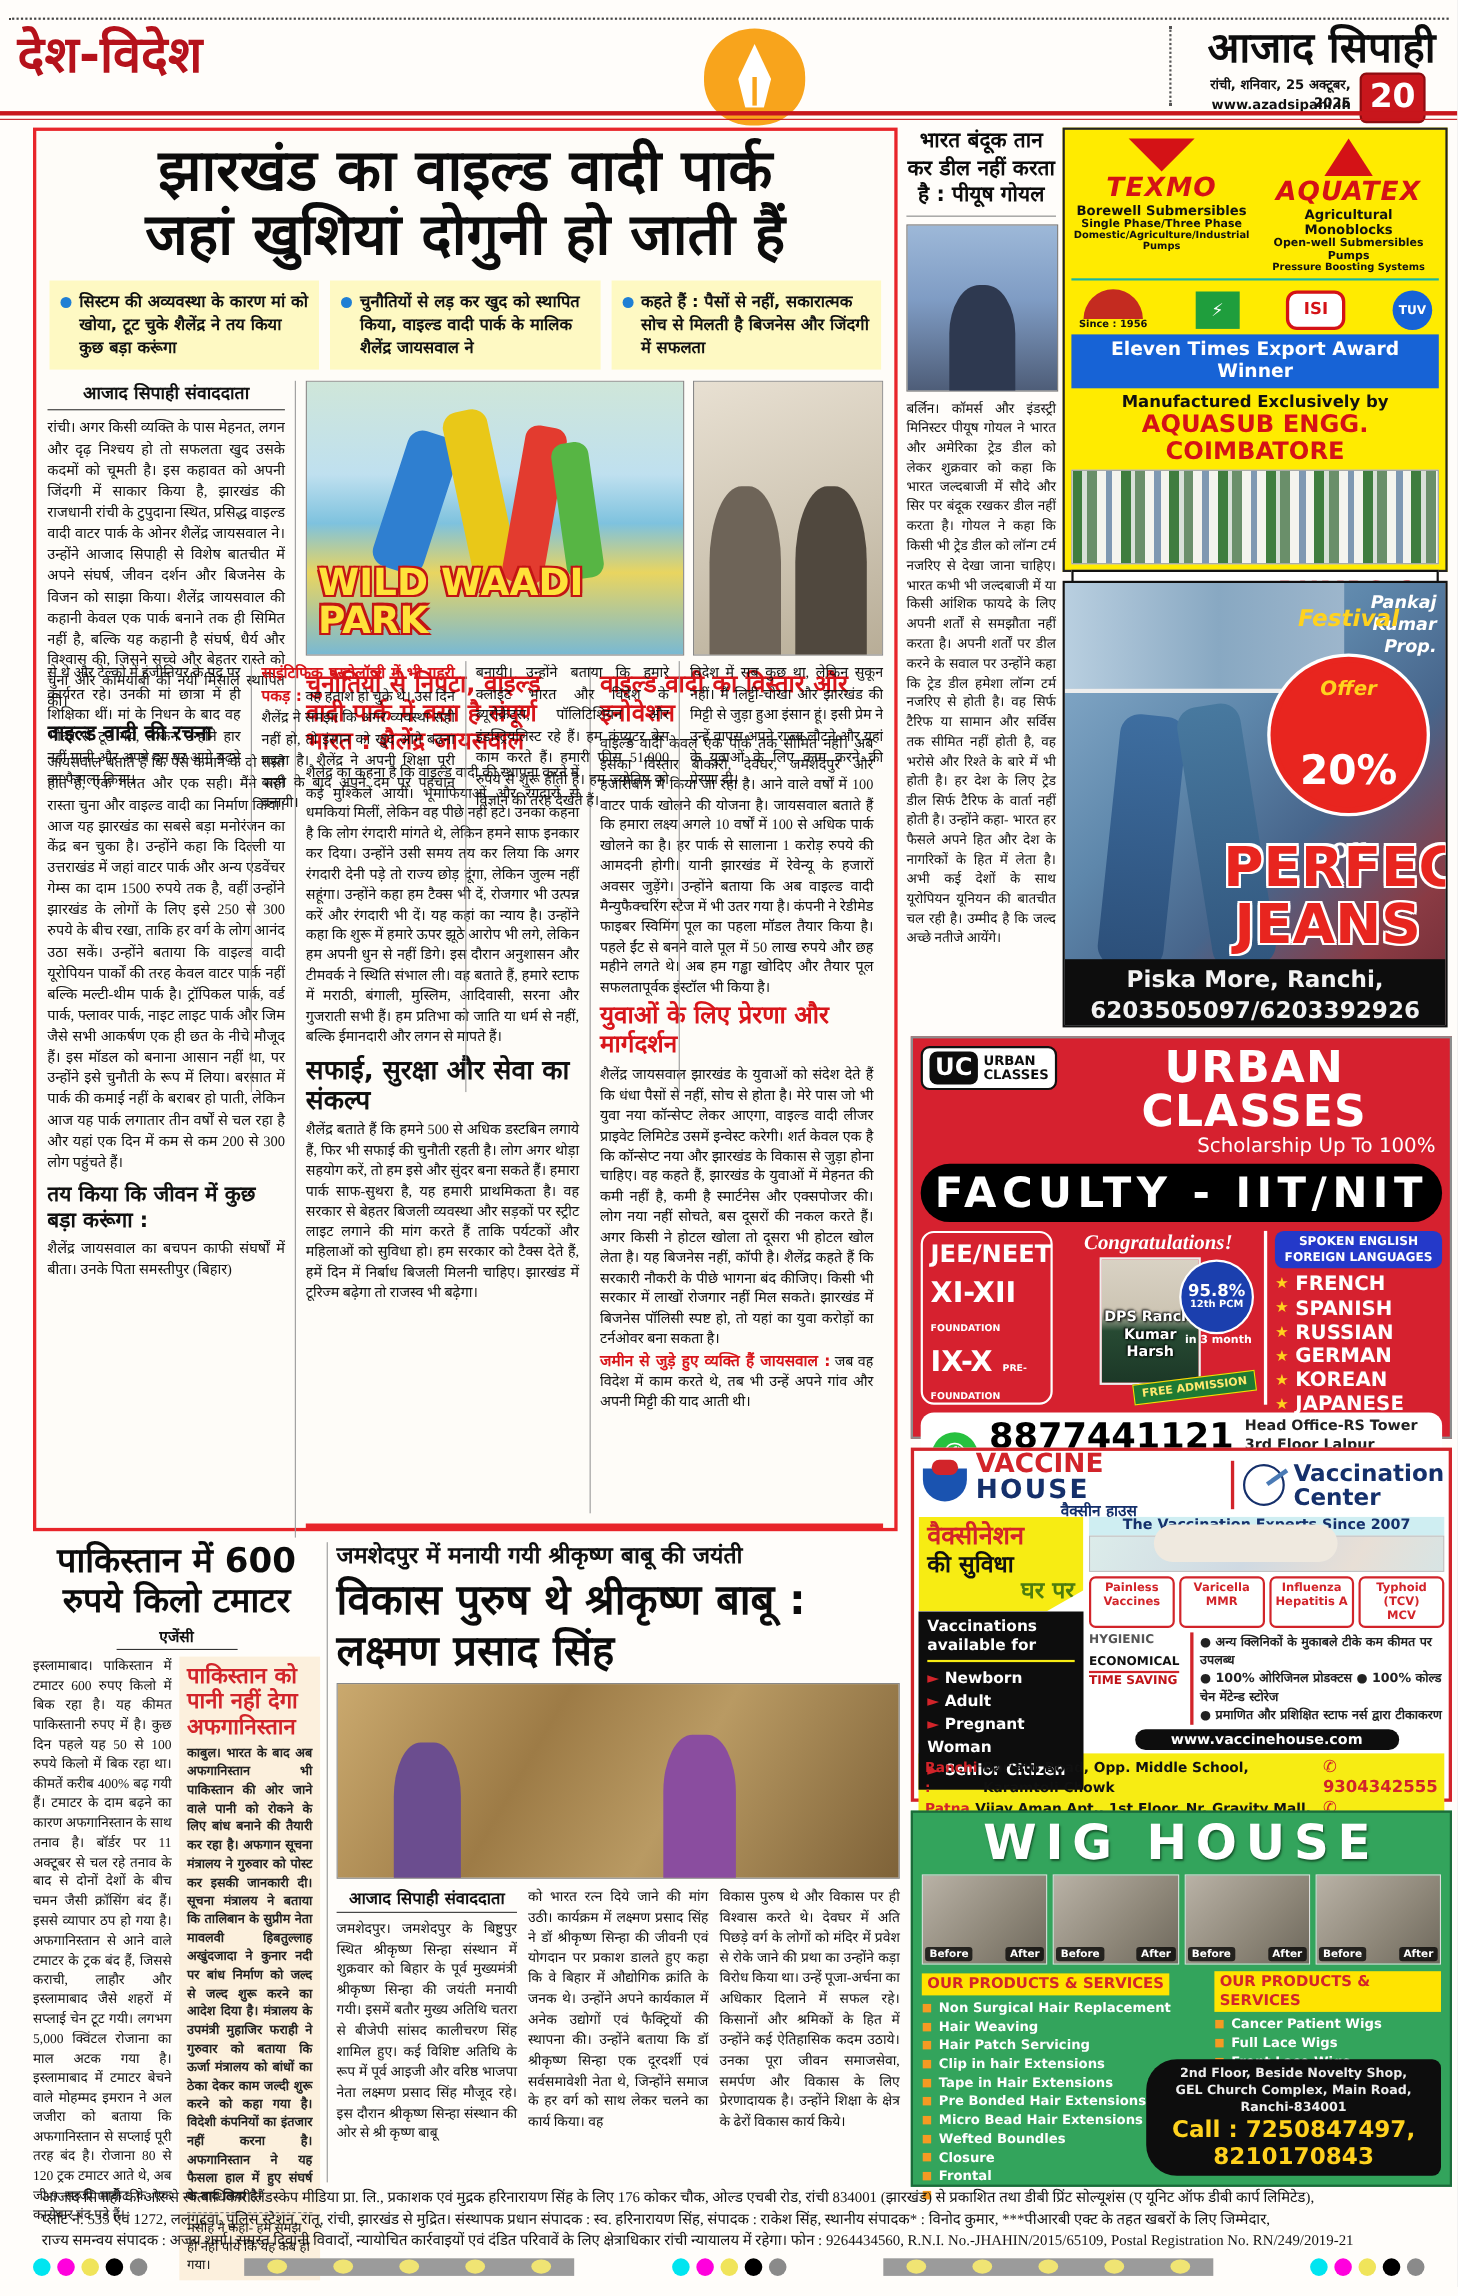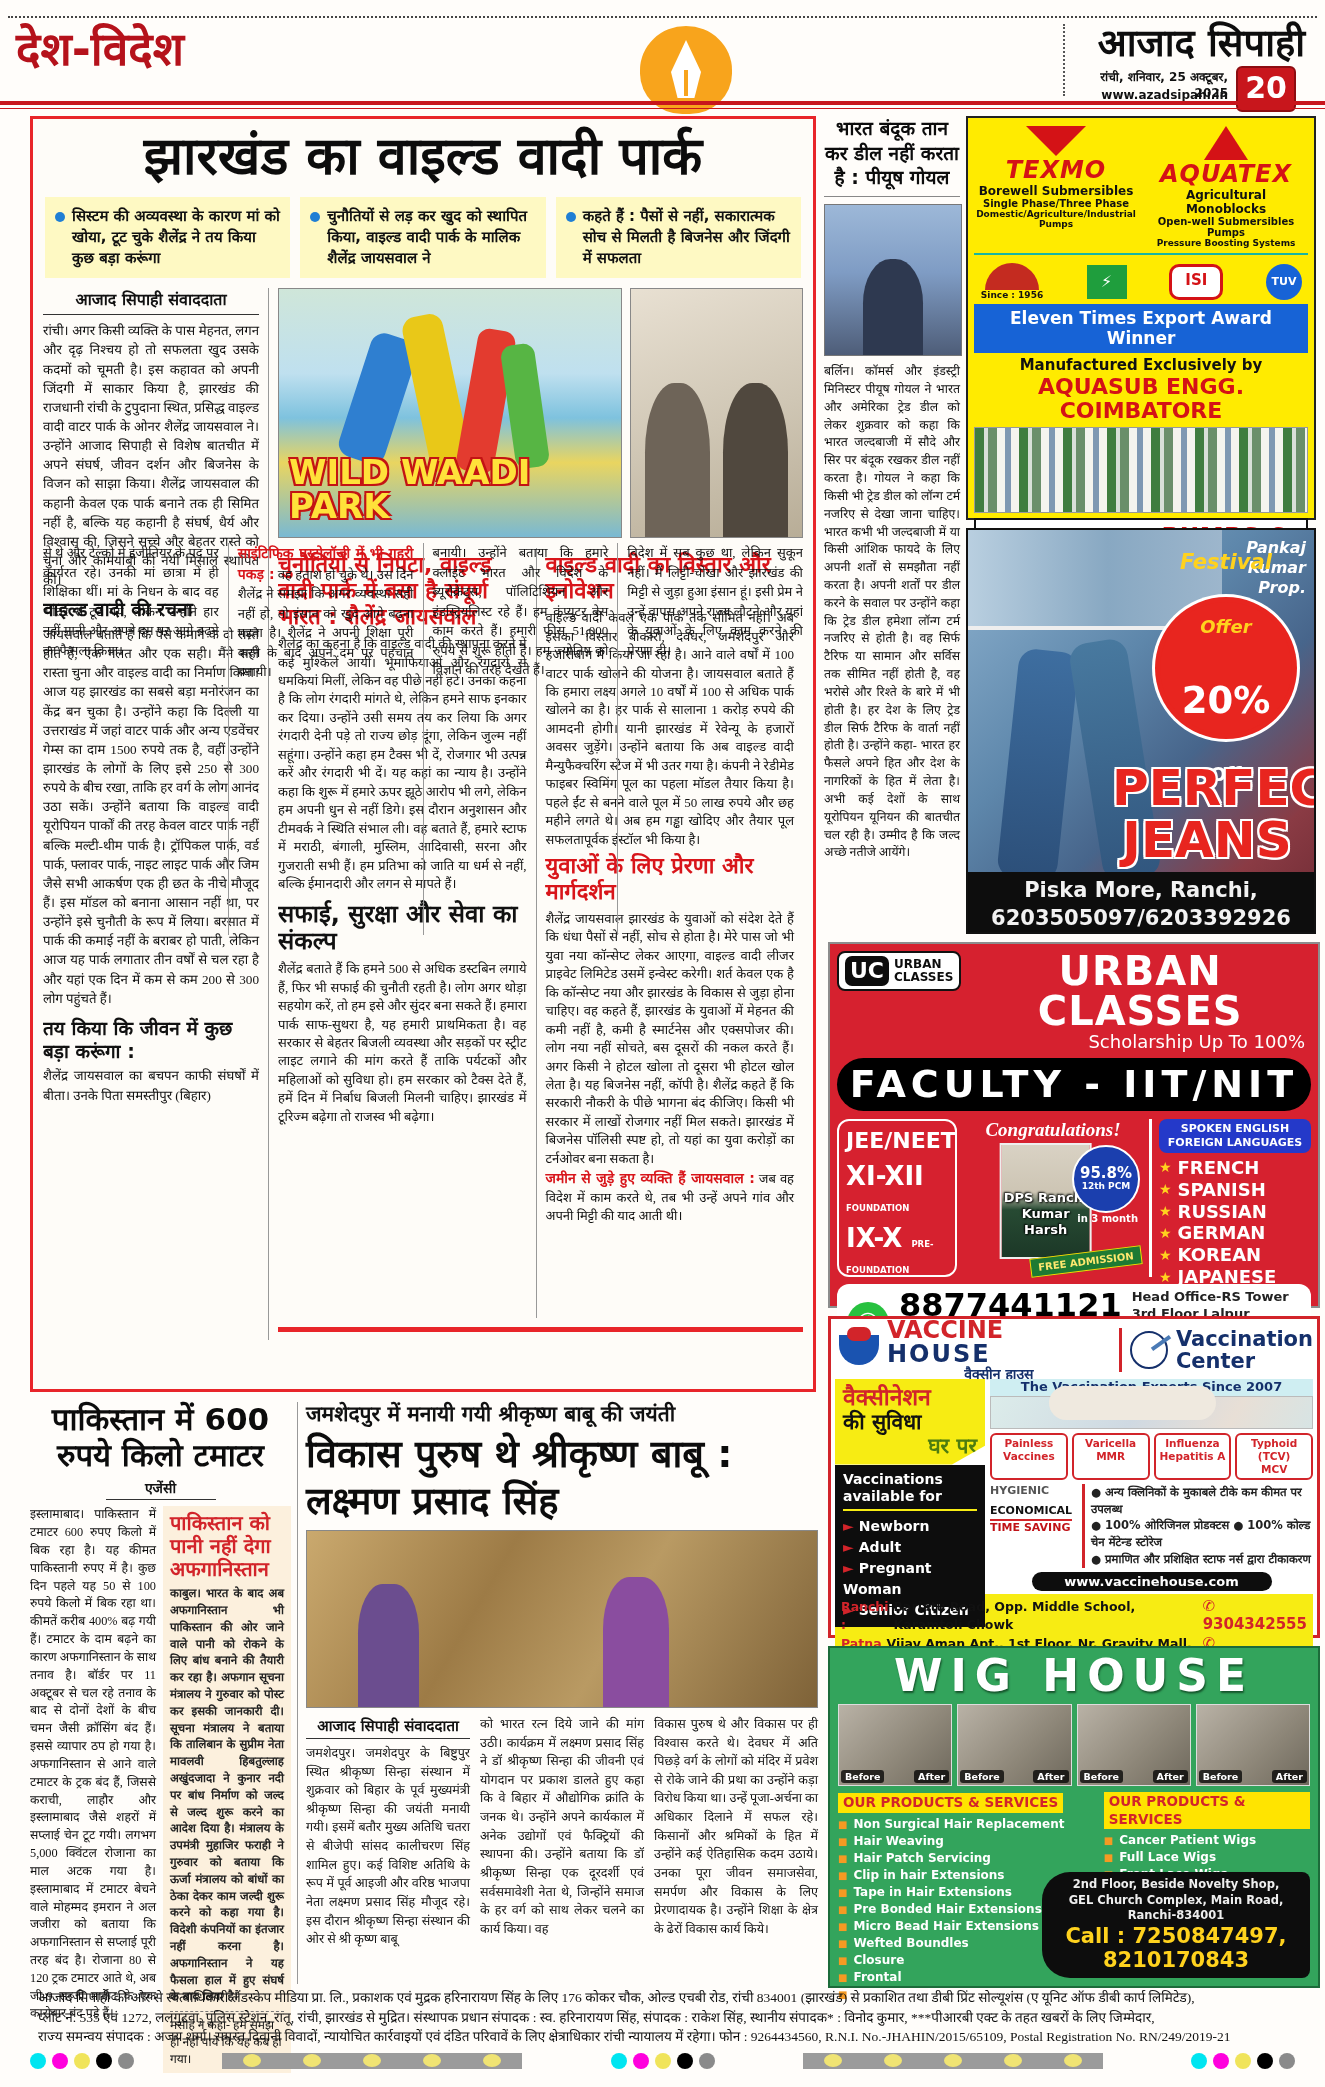--- a/index.html
+++ b/index.html
@@ -249,20 +249,21 @@
   <div class="mast-vline"></div>
   <div class="mast-paper">आजाद सिपाही</div>
   <div class="mast-date">रांची, शनिवार, 25 अक्टूबर, 2025</div>
   <div class="mast-web">www.azadsipahi.in</div>
   <div class="mast-page">20</div>
   <div class="np-rule"></div>
   <div class="np-rule2"></div>
 
   <div class="abs feature">
     <div class="f-head">झारखंड का वाइल्ड वादी पार्क</div>
+    <div class="f-head">जहां खुशियां दोगुनी हो जाती हैं</div>
     <div class="f-bullets">
       <div class="f-bullet">
           <span class="f-dot"></span>
           <span>सिस्टम की अव्यवस्था के कारण मां को खोया, टूट चुके शैलेंद्र ने तय किया कुछ बड़ा करूंगा</span>
         </div>
       <div class="f-bullet">
           <span class="f-dot"></span>
           <span>चुनौतियों से लड़ कर खुद को स्थापित किया, वाइल्ड वादी पार्क के मालिक शैलेंद्र जायसवाल ने</span>
         </div>
       <div class="f-bullet">

